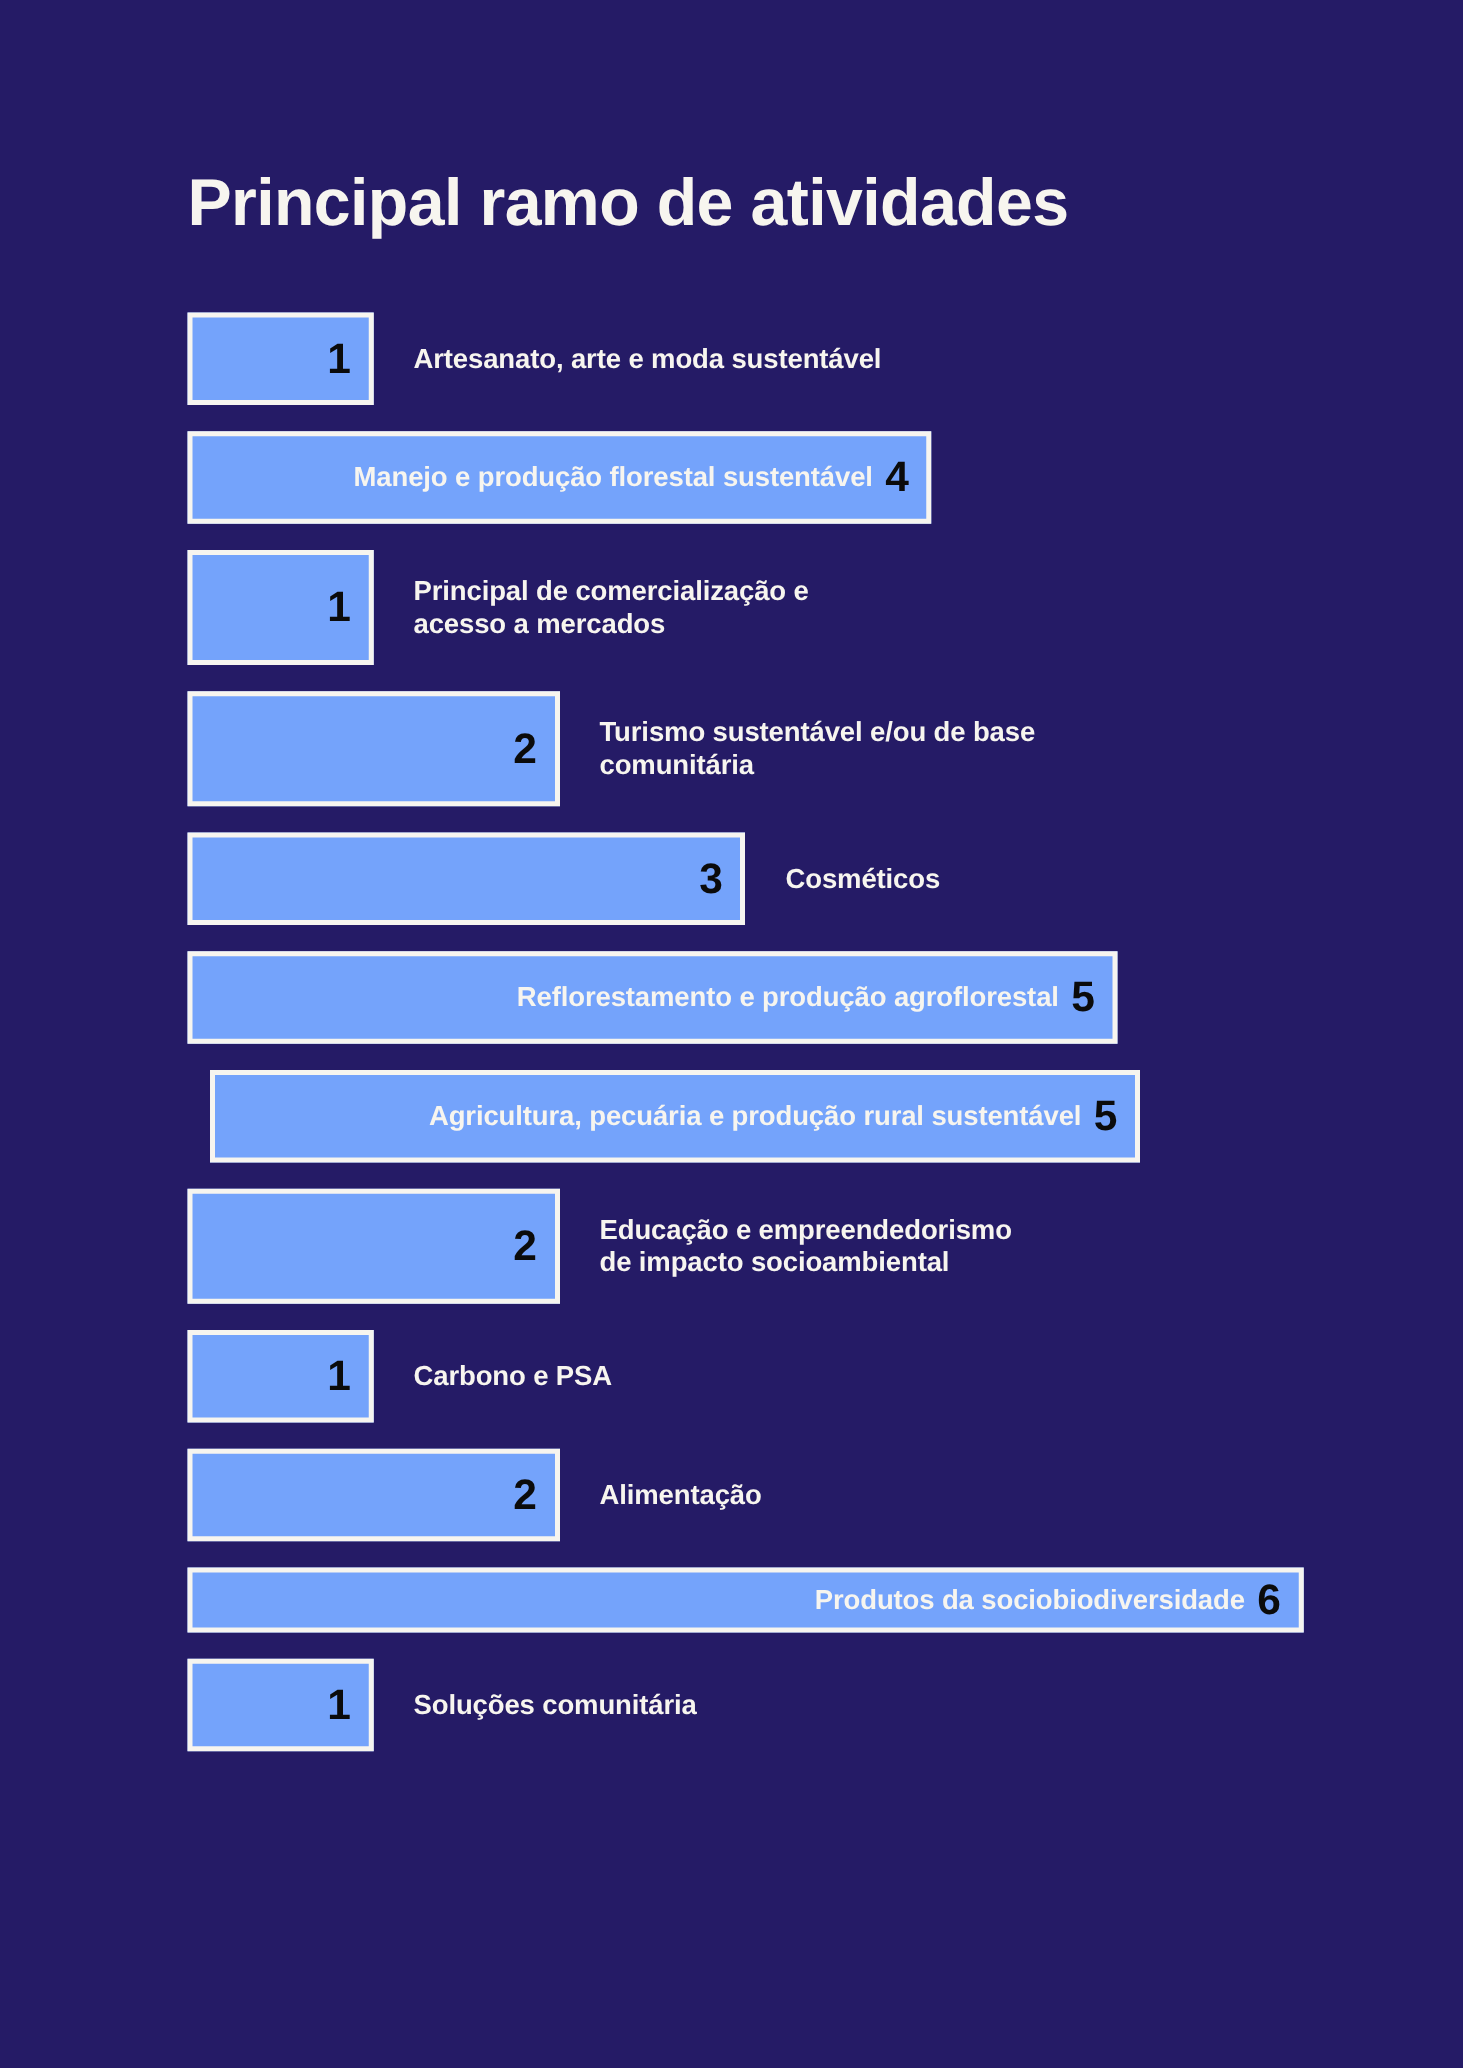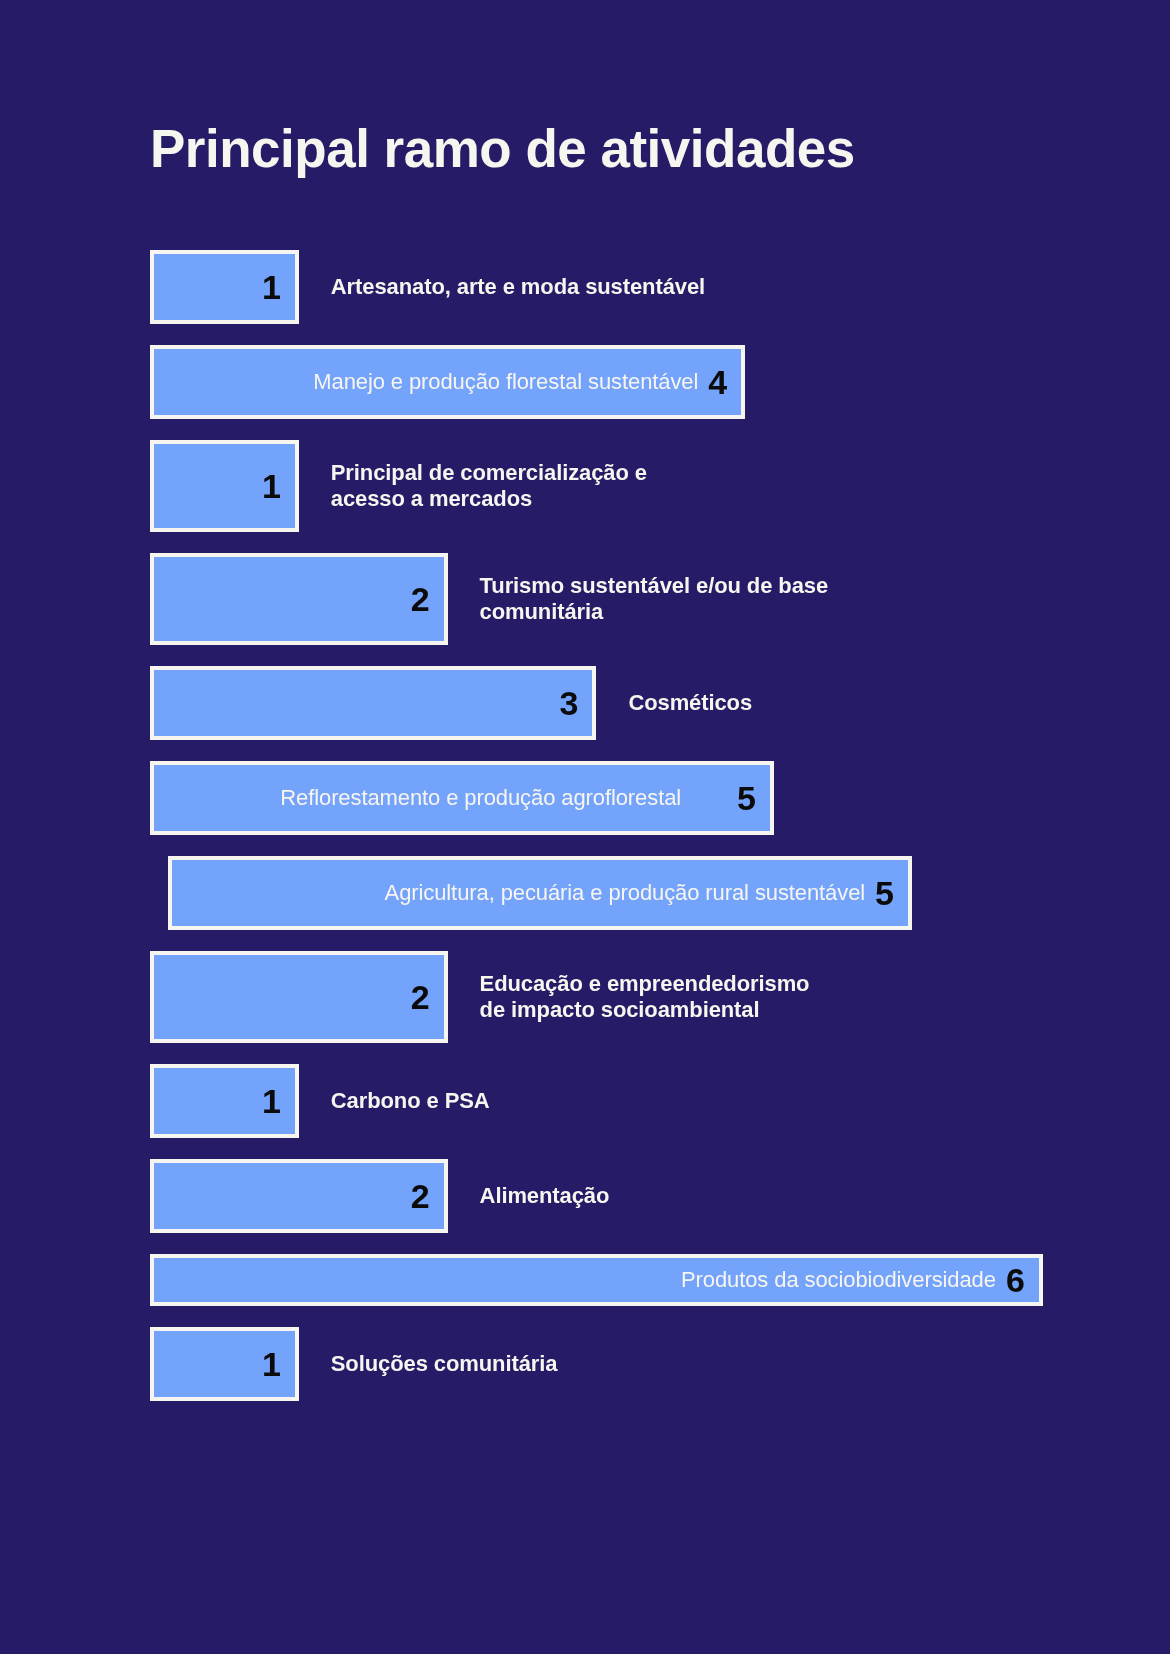--- a/index.html
+++ b/index.html
@@ -9,21 +9,21 @@
     font-family:"Liberation Sans","DejaVu Sans",sans-serif;
     overflow:hidden;
     position:relative;
   }
   #chart{
     position:absolute;
     left:0;top:0;width:1170px;height:1654px;
   }
   .title{
     position:absolute;
-    left:150px;top:118px;
+    left:150px;top:132px;
     font-size:53px;
     font-weight:bold;
     color:#f7f5ef;
     letter-spacing:-0.5px;
     white-space:nowrap;
   }
   .rows{
     position:absolute;
     left:150px;top:250px;
     width:1000px;
@@ -47,21 +47,21 @@
   .bar .value{
     font-size:34px;
     font-weight:bold;
     color:#0b0b0b;
     line-height:1;
     padding-right:14px;
     white-space:nowrap;
   }
   .bar .inside-label{
     font-size:22px;
-    font-weight:normal;
+    font-weight:bold;
     color:#f7f5ef;
     line-height:1.15;
     white-space:nowrap;
     padding-right:10px;
     letter-spacing:-0.1px;
     text-align:right;
   }
   .outside-label{
     font-size:22px;
     font-weight:bold;
@@ -123,21 +123,21 @@
         <div class="bar" style="width: 446.4px; height: 74px;">
           <span class="value">3</span>
         </div>
         <div class="outside-label">
           <div>
             <span>Cosméticos</span>
           </div>
         </div>
       </div>
       <div class="row">
-        <div class="bar" style="width: 624px; height: 74px; gap: 46px;">
+        <div class="bar" style="width: 744px; height: 74px;">
           <span class="inside-label">Reflorestamento e produção agroflorestal</span>
           <span class="value">5</span>
         </div>
       </div>
       <div class="row">
         <div class="bar" style="width: 744px; height: 74px; margin-left: 18px;">
           <span class="inside-label">Agricultura, pecuária e produção rural sustentável</span>
           <span class="value">5</span>
         </div>
       </div>

